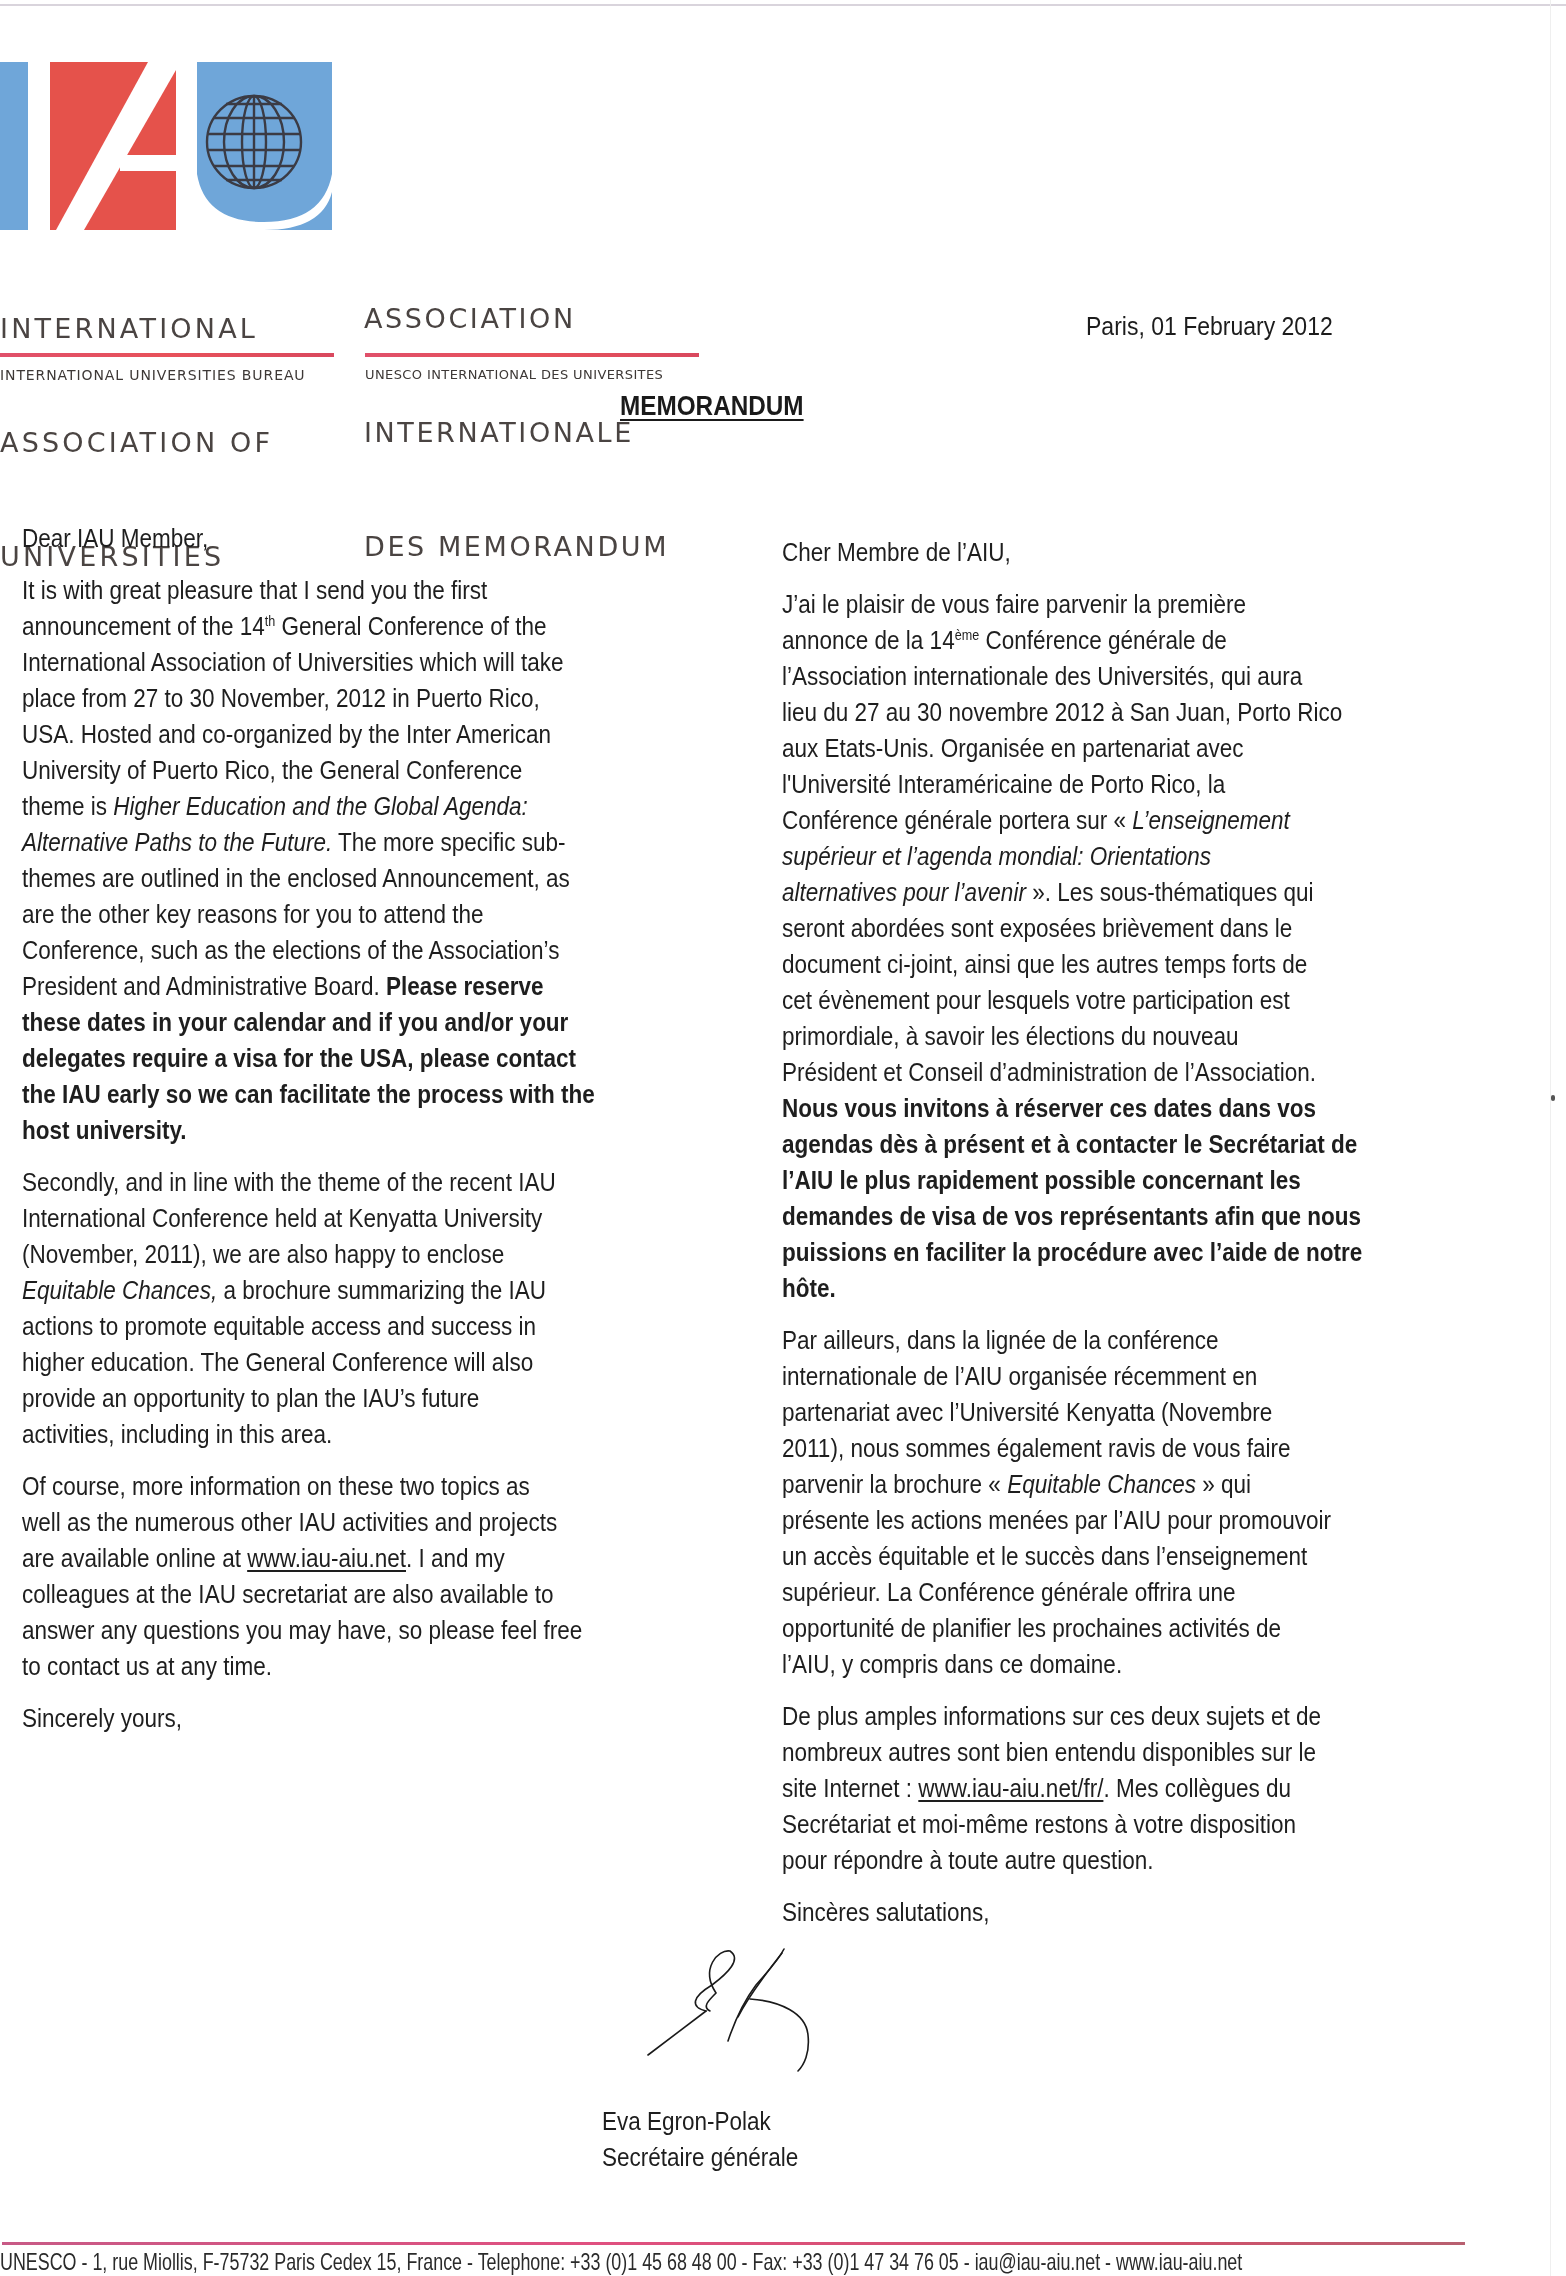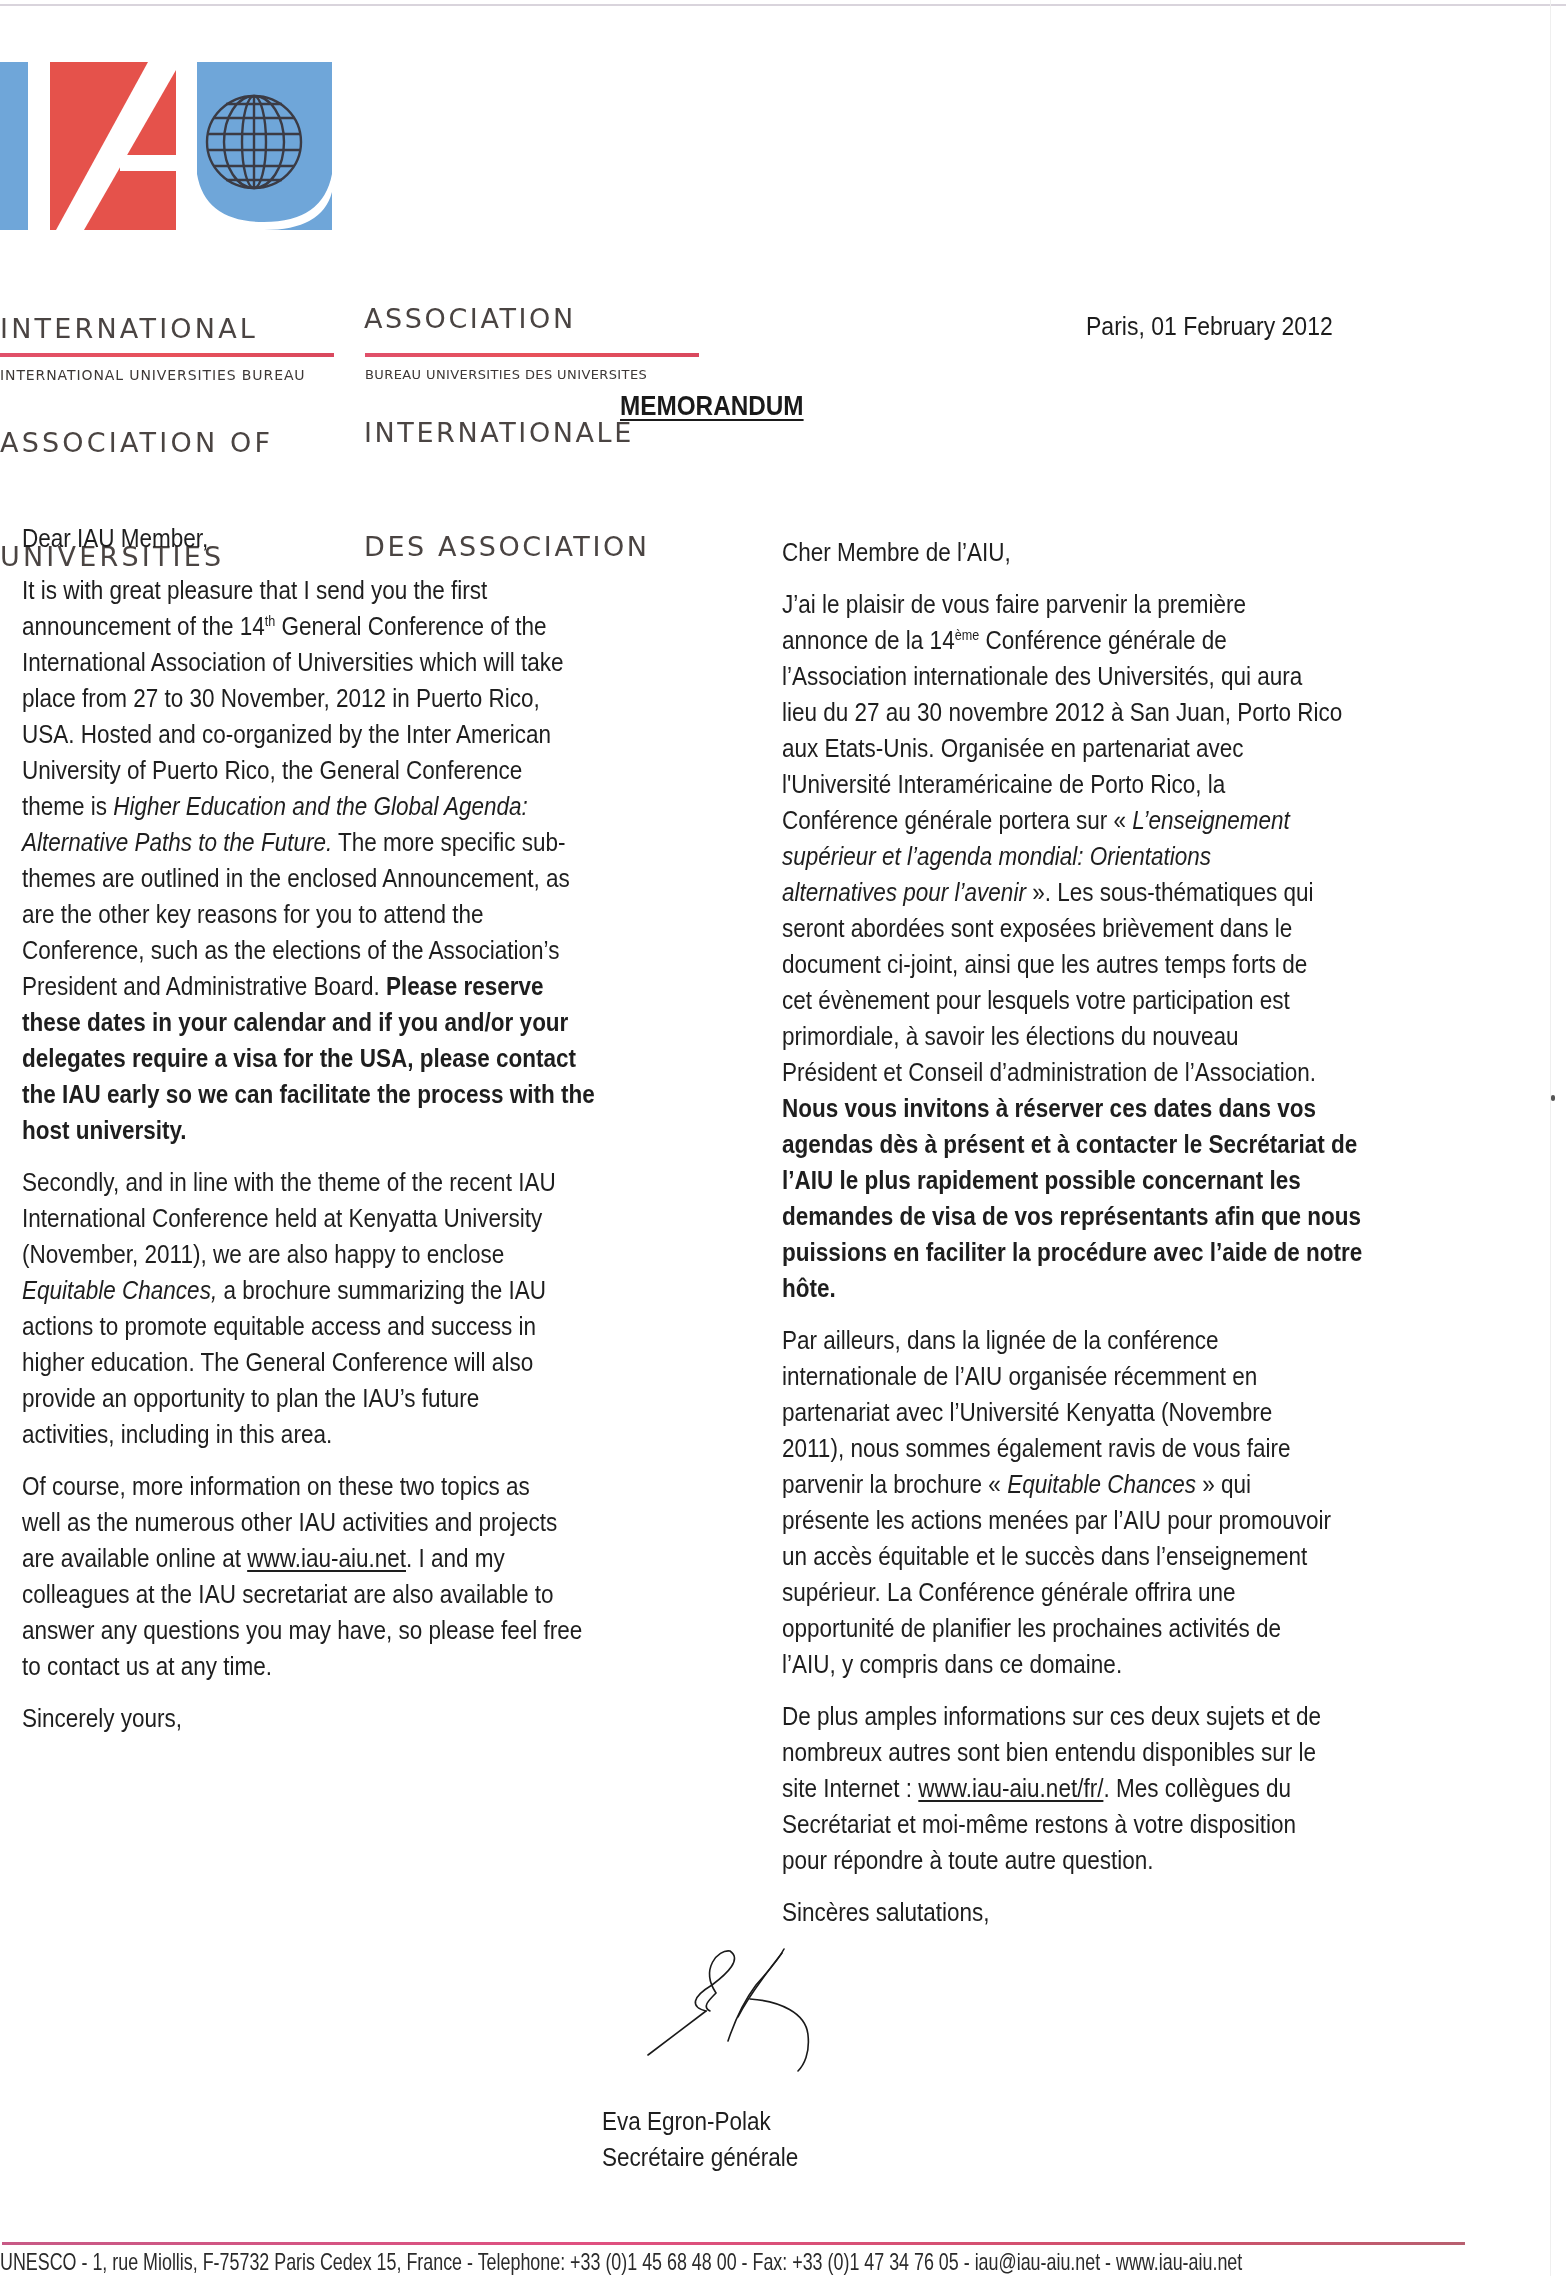--- a/index.html
+++ b/index.html
@@ -76,26 +76,26 @@
 </svg>
 
 <div class="abs org org-en">
   <div>INTERNATIONAL</div>
   <div>ASSOCIATION OF</div>
   <div>UNIVERSITIES</div>
 </div>
 <div class="abs org org-fr">
   <div>ASSOCIATION</div>
   <div>INTERNATIONALE</div>
-  <div>DES ASSOCIATION</div>
+  <div>DES MEMORANDUM</div>
 </div>
 <div class="abs red-rule rule-en"></div>
 <div class="abs red-rule rule-fr"></div>
 <div class="abs sub sub-en">INTERNATIONAL UNIVERSITIES BUREAU</div>
-<div class="abs sub sub-fr">BUREAU UNIVERSITIES DES UNIVERSITES</div>
+<div class="abs sub sub-fr">UNESCO INTERNATIONAL DES UNIVERSITES</div>
 
 <div class="abs date">Paris, 01 February 2012</div>
 <div class="abs memo">MEMORANDUM</div>
 
 <div class="abs col col-en">
   <p>Dear IAU Member,</p>
   <p>
     <span class="line">It is with great pleasure that I send you the first</span>
     <span class="line"><span>announcement of the 14</span><sup>th</sup><span> General Conference of the</span></span>
     <span class="line">International Association of Universities which will take</span>

